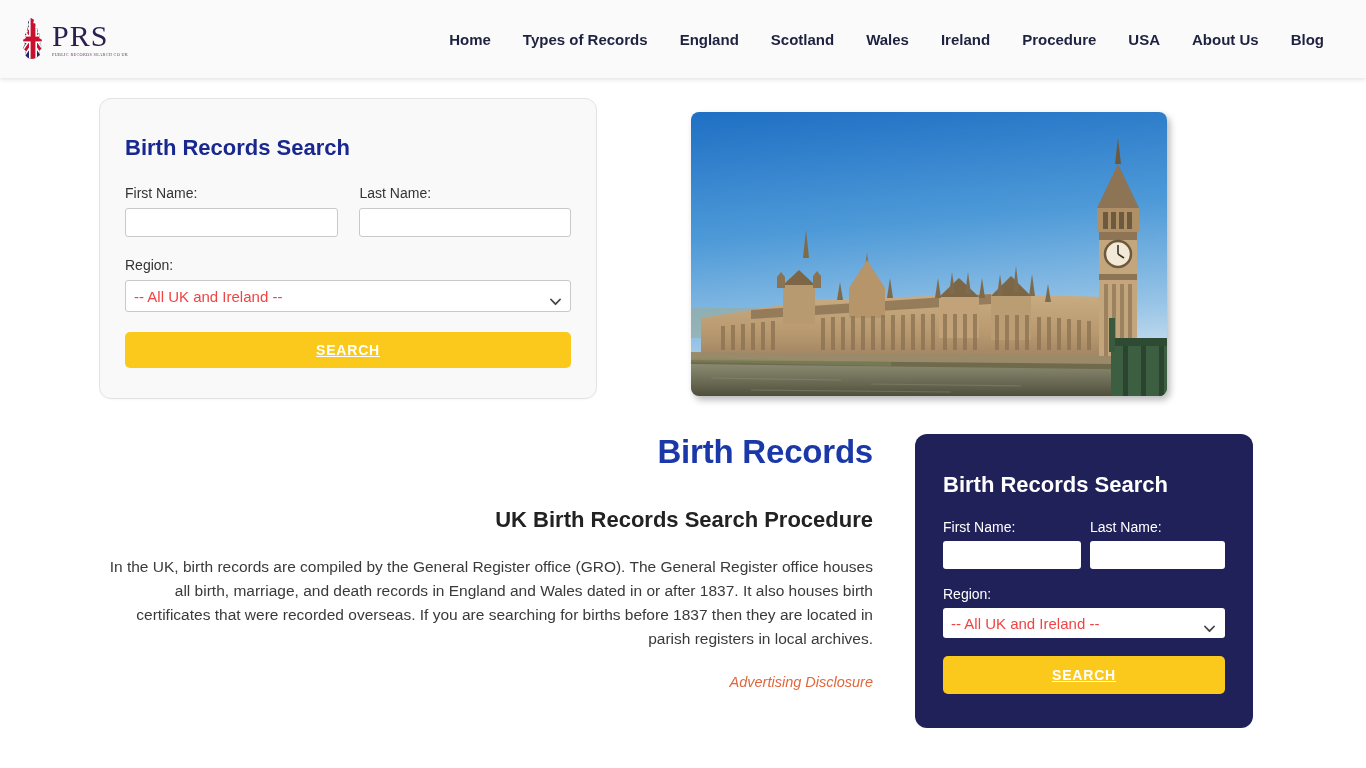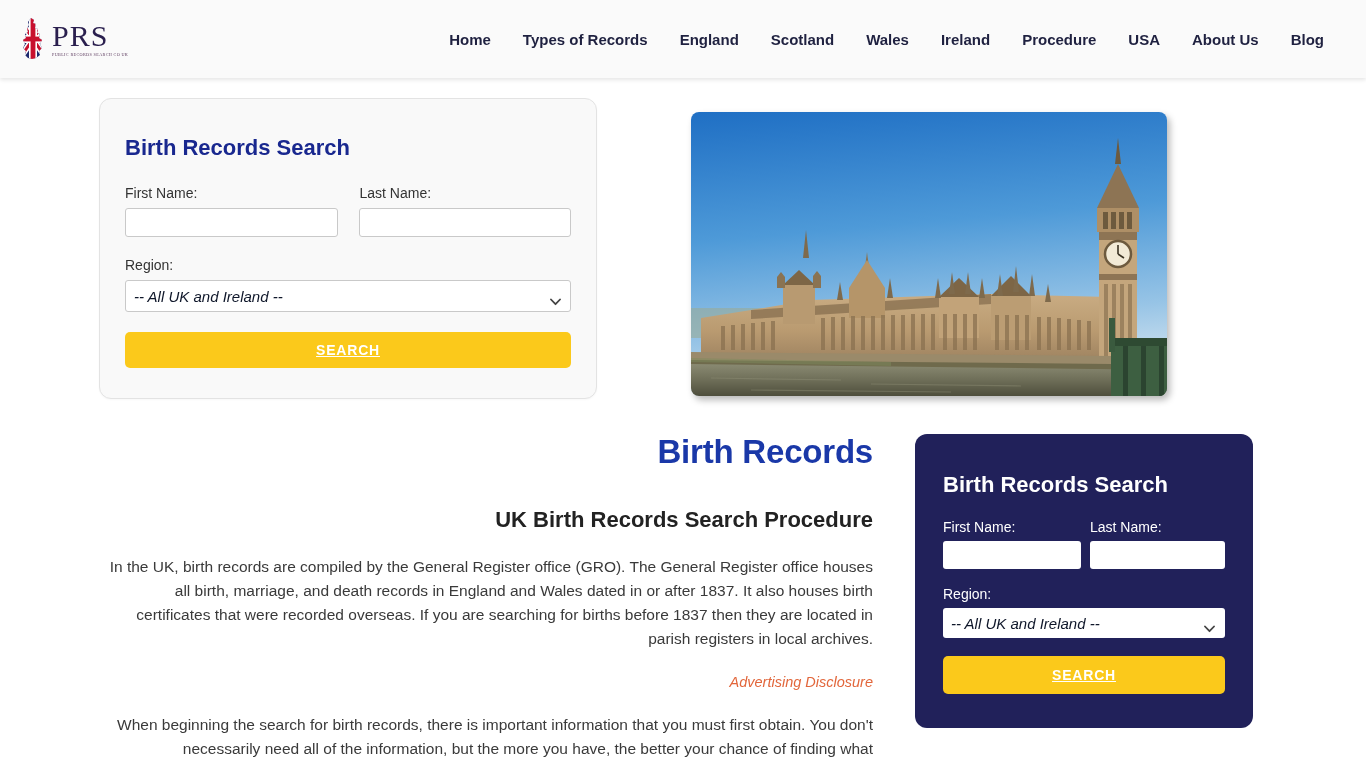--- a/index.html
+++ b/index.html
@@ -129,24 +129,23 @@
   .select-wrap { position: relative; width: 100%; }
 
   .select-input {
     height: 32px;
     width: 100%;
     border: 1px solid #c9c9c9;
     border-radius: 3px;
     background: #ffffff;
     font-family: "Liberation Sans", sans-serif;
     font-size: 15px;
-    color: #0f172a;
+    color: #ef4444;
     padding: 0 28px 0 8px;
     appearance: none;
-    font-style: italic;
     -webkit-appearance: none;
   }
 
   .select-chevron {
     position: absolute;
     right: 10px; top: 50%;
     transform: translateY(-50%);
     pointer-events: none;
     width: 11px; height: 8px;
   }
@@ -465,21 +464,20 @@
   </div>
 </section>
 
 <section class="content-area">
 
   <article class="article">
     <h1 class="page-title">Birth Records</h1>
     <h2 class="section-title">UK Birth Records Search Procedure</h2>
     <p class="body-text">In the UK, birth records are compiled by the General Register office (GRO). The General Register office houses all birth, marriage, and death records in England and Wales dated in or after 1837. It also houses birth certificates that were recorded overseas. If you are searching for births before 1837 then they are located in parish registers in local archives.</p>
     <a class="disclosure-link" href="#">Advertising Disclosure</a>
-    <p class="body-text">When beginning the search for birth records, there is important information that you must first obtain. You don't necessarily need all of the information, but the more you have, the better your chance of finding what</p>
   </article>
 
   <aside class="sidebar">
     <div class="sidebar-card">
       <div class="card-title">Birth Records Search</div>
 
       <div class="field-row">
         <div class="field-col first">
           <label class="field-label">First Name:</label>
           <input class="text-input" type="text" placeholder="" style="">

